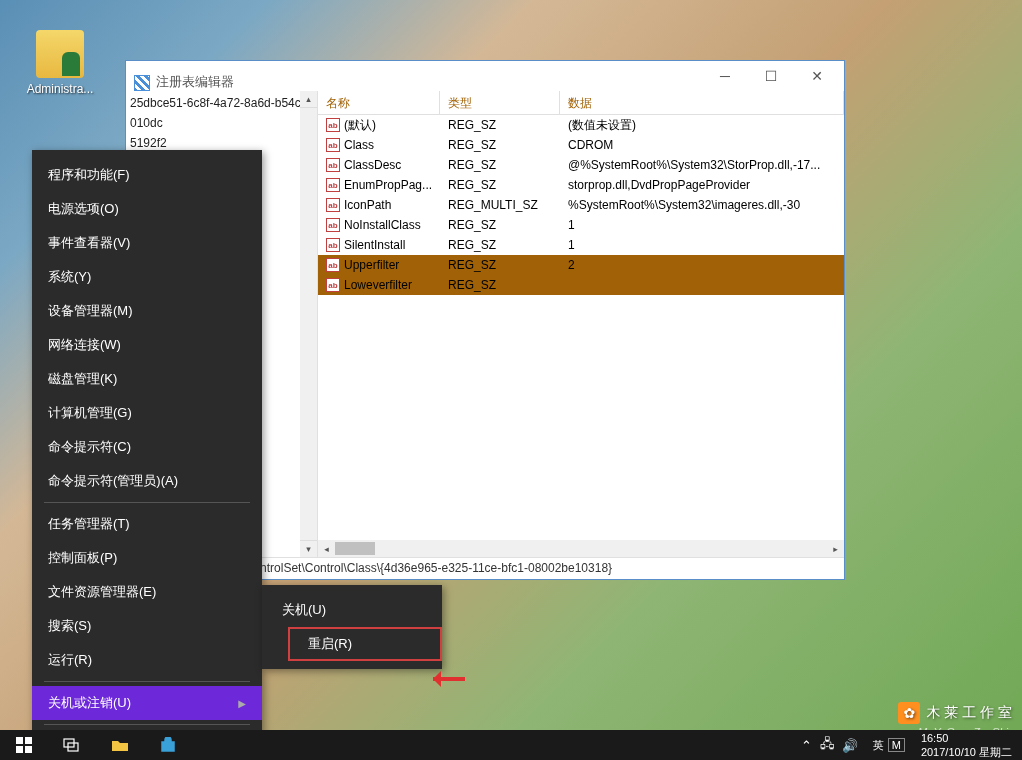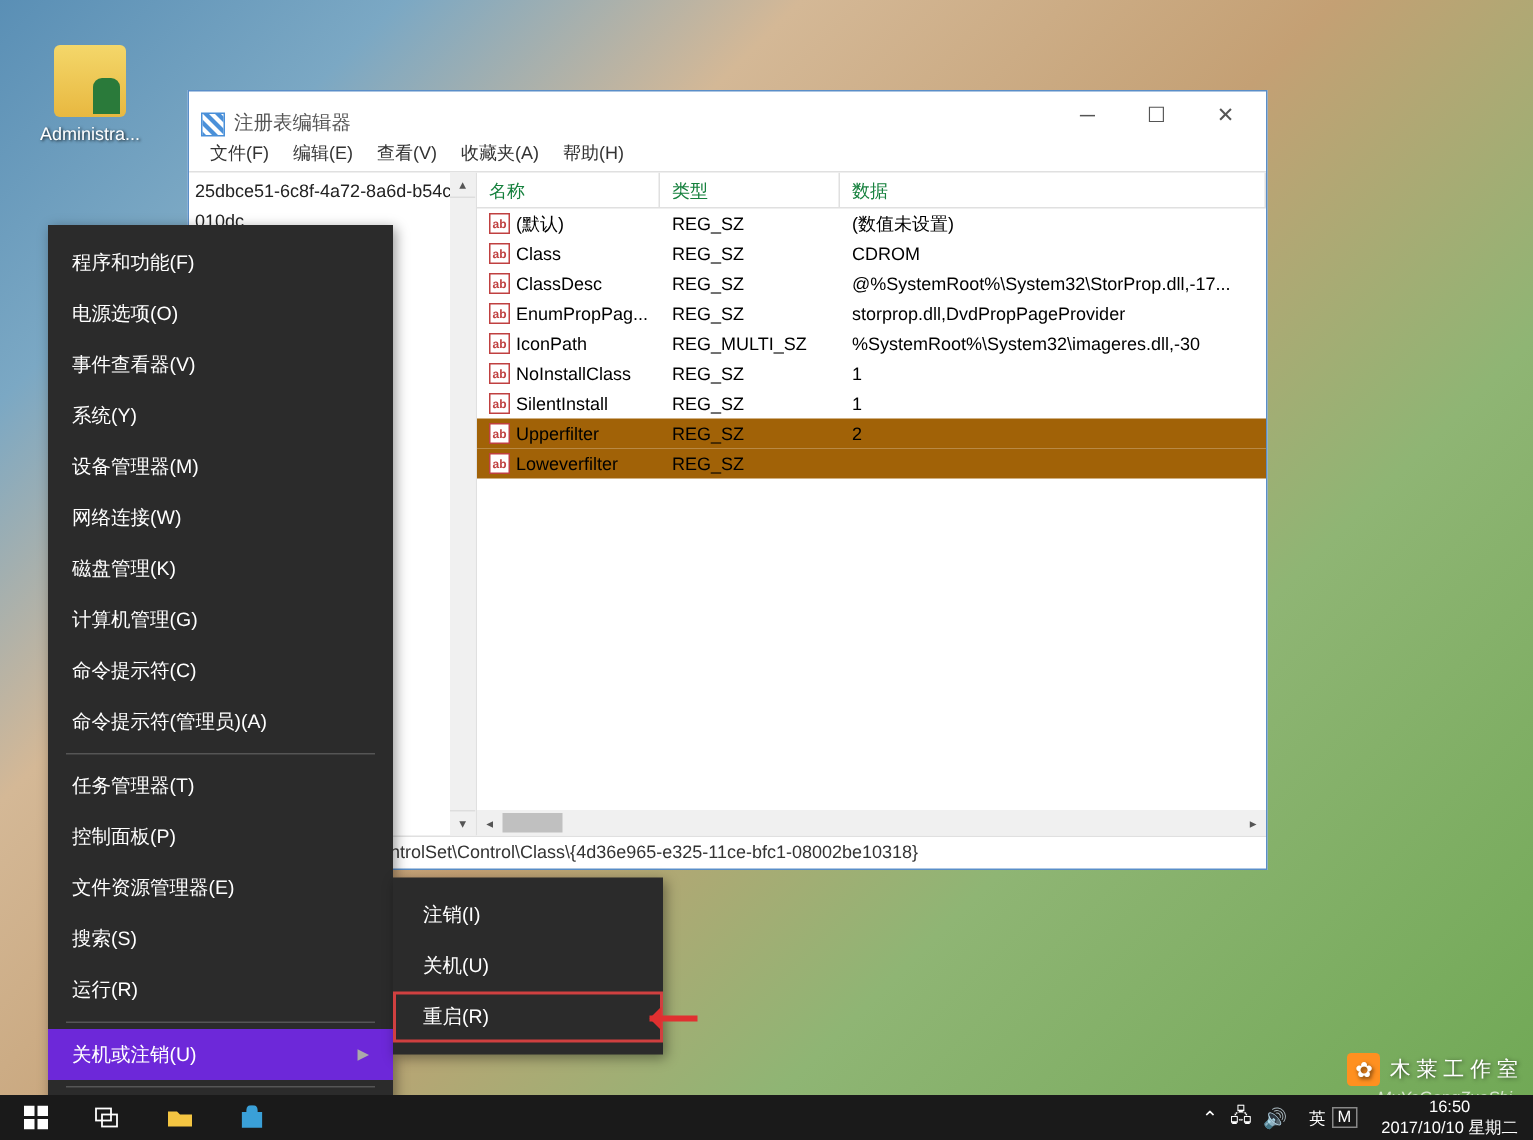--- a/index.html
+++ b/index.html
@@ -22,21 +22,21 @@
 .menubar span { padding:2px 8px; }
 .content { flex:1; display:flex; overflow:hidden; }
 .tree { width:192px; border-right:1px solid #e0e0e0; font-size:12px; color:#222; overflow:hidden; position:relative; }
 .tree-items { padding:2px 0; }
 .tree-item { white-space:nowrap; padding:1px 4px; line-height:18px; }
 .tree-scroll { position:absolute; right:0; top:0; bottom:0; width:17px; background:#f0f0f0; }
 .tree-scroll .up,.tree-scroll .dn { height:17px; background:#f0f0f0; display:flex; align-items:center; justify-content:center; font-size:9px; color:#555; }
 .tree-scroll .up { border-bottom:1px solid #ddd; }
 .tree-scroll .dn { position:absolute; bottom:0; width:100%; border-top:1px solid #ddd; }
 .list { flex:1; display:flex; flex-direction:column; position:relative; }
-.list-header { display:flex; height:24px; border-bottom:1px solid #e0e0e0; font-size:12px; color:#15803d; }
+.list-header { display:flex; height:24px; border-bottom:1px solid #e0e0e0; font-size:12px; color:#a16207; }
 .list-header .col { padding:4px 8px; border-right:1px solid #e0e0e0; }
 .col-name { width:122px; }
 .col-type { width:120px; }
 .col-data { flex:1; }
 .list-body { flex:1; overflow:hidden; font-size:12px; }
 .row { display:flex; height:20px; align-items:center; }
 .row .c { padding:0 8px; white-space:nowrap; overflow:hidden; text-overflow:ellipsis; }
 .row .c-name { width:122px; display:flex; align-items:center; gap:4px; }
 .row .c-type { width:120px; }
 .row .c-data { flex:1; }
@@ -52,36 +52,36 @@
 
 .winx { position:absolute; left:32px; top:150px; width:230px; background:#2b2b2b; color:#fff; font-size:13px; padding:8px 0; box-shadow:2px 2px 8px rgba(0,0,0,0.4); }
 .winx .mi { padding:8px 16px; display:flex; align-items:center; justify-content:space-between; }
 .winx .mi.hov { background:#6d28d9; }
 .winx .sep { height:1px; background:#555; margin:4px 12px; }
 .winx .arrow { font-size:10px; color:#aaa; }
 
 
 .submenu { position:absolute; left:262px; top:585px; width:180px; background:#2b2b2b; color:#fff; font-size:13px; padding:8px 0; box-shadow:2px 2px 8px rgba(0,0,0,0.4); }
 .submenu .mi { padding:8px 20px; }
-.submenu .mi.hl { outline:2px solid #d04040; outline-offset:-2px; }
+.submenu .mi.hl { outline:2px solid #d04040; outline-offset:-2px;margin-left:26px; }
 .red-arrow { position:absolute; left:425px; top:673px; width:40px; height:12px; }
 .red-arrow::before { content:""; position:absolute; left:8px; top:4px; width:32px; height:4px; background:#e03030; }
 .red-arrow::after { content:""; position:absolute; left:0; top:-2px; border:8px solid transparent; border-right-color:#e03030; }
 
 
 .taskbar { position:absolute; left:0; right:0; bottom:0; height:30px; background:#1a1a1a; display:flex; align-items:center; color:#fff; font-size:11px; }
 .taskbar .tb-left { display:flex; align-items:center; height:100%; }
 .taskbar .tb-item { width:48px; height:100%; display:flex; align-items:center; justify-content:center; font-size:16px; }
 .taskbar .start { background:#1a1a1a; color:#fff; }
 .taskbar .start svg { width:16px; height:16px; fill:#fff; }
 .taskbar .tb-right { margin-left:auto; display:flex; align-items:center; height:100%; gap:0; }
 .taskbar .tray { display:flex; align-items:center; gap:8px; padding:0 8px; font-size:13px; }
 .taskbar .ime { display:flex; align-items:center; gap:4px; padding:0 6px; }
 .taskbar .ime .box { border:1px solid #888; padding:0 3px; font-size:11px; }
-.taskbar .clock { text-align:center; padding:0 10px; line-height:14px; font-size:11px; }
+.taskbar .clock { text-align:left; padding:0 10px; line-height:14px; font-size:11px; }
 .watermark { position:absolute; right:10px; bottom:36px; color:#fff; font-size:14px; text-shadow:1px 1px 3px rgba(0,0,0,0.6); display:flex; align-items:center; gap:6px; }
 .watermark .logo { width:22px; height:22px; background:#ff9020; border-radius:3px; position:relative; }
 .watermark .logo::after { content:"✿"; position:absolute; inset:0; display:flex; align-items:center; justify-content:center; color:#fff; font-size:14px; }
 .wm-sub { position:absolute; right:14px; bottom:22px; color:rgba(255,255,255,0.7); font-size:11px; font-style:italic; }
 </style>
 </head>
 <body>
 
 <div class="desktop">
   <div class="desktop-icon di1">
@@ -92,27 +92,20 @@
 
 <div class="regedit">
   <div class="titlebar">
     <div class="app-icon"></div>
     <div class="title">注册表编辑器</div>
     <div class="winbtns">
       <div class="winbtn">─</div>
       <div class="winbtn">☐</div>
       <div class="winbtn">✕</div>
     </div>
-  </div>
-  <div class="menubar">
-    <span>文件(F)</span>
-    <span>编辑(E)</span>
-    <span>查看(V)</span>
-    <span>收藏夹(A)</span>
-    <span>帮助(H)</span>
   </div>
   <div class="content">
     <div class="tree">
       <div class="tree-items" id="tree-items">
           <div class="tree-item">25dbce51-6c8f-4a72-8a6d-b54c2b</div>
           <div class="tree-item">                                        010dc</div>
           <div class="tree-item">                                        5192f2</div>
           <div class="tree-item">                                        d7c78e</div>
           <div class="tree-item">                                        A65A1</div>
           <div class="tree-item">                                        A65A1</div>
@@ -280,21 +273,20 @@
       <span>关机或注销(U)</span>
       <span class="arrow">▶</span>
     </div>
     <div class="sep"></div>
     <div class="mi">
       <span>桌面(D)</span>
     </div>
   </div>
 
 <div class="submenu">
-  <div class="mi">注销(I)</div>
   <div class="mi">关机(U)</div>
   <div class="mi hl">重启(R)</div>
 </div>
 <div class="red-arrow"></div>
 
 <div class="watermark">
   <div class="logo"></div>
   <span>木 莱 工 作 室</span>
 </div>
 <div class="wm-sub">MuYeGongZuoShi</div>

